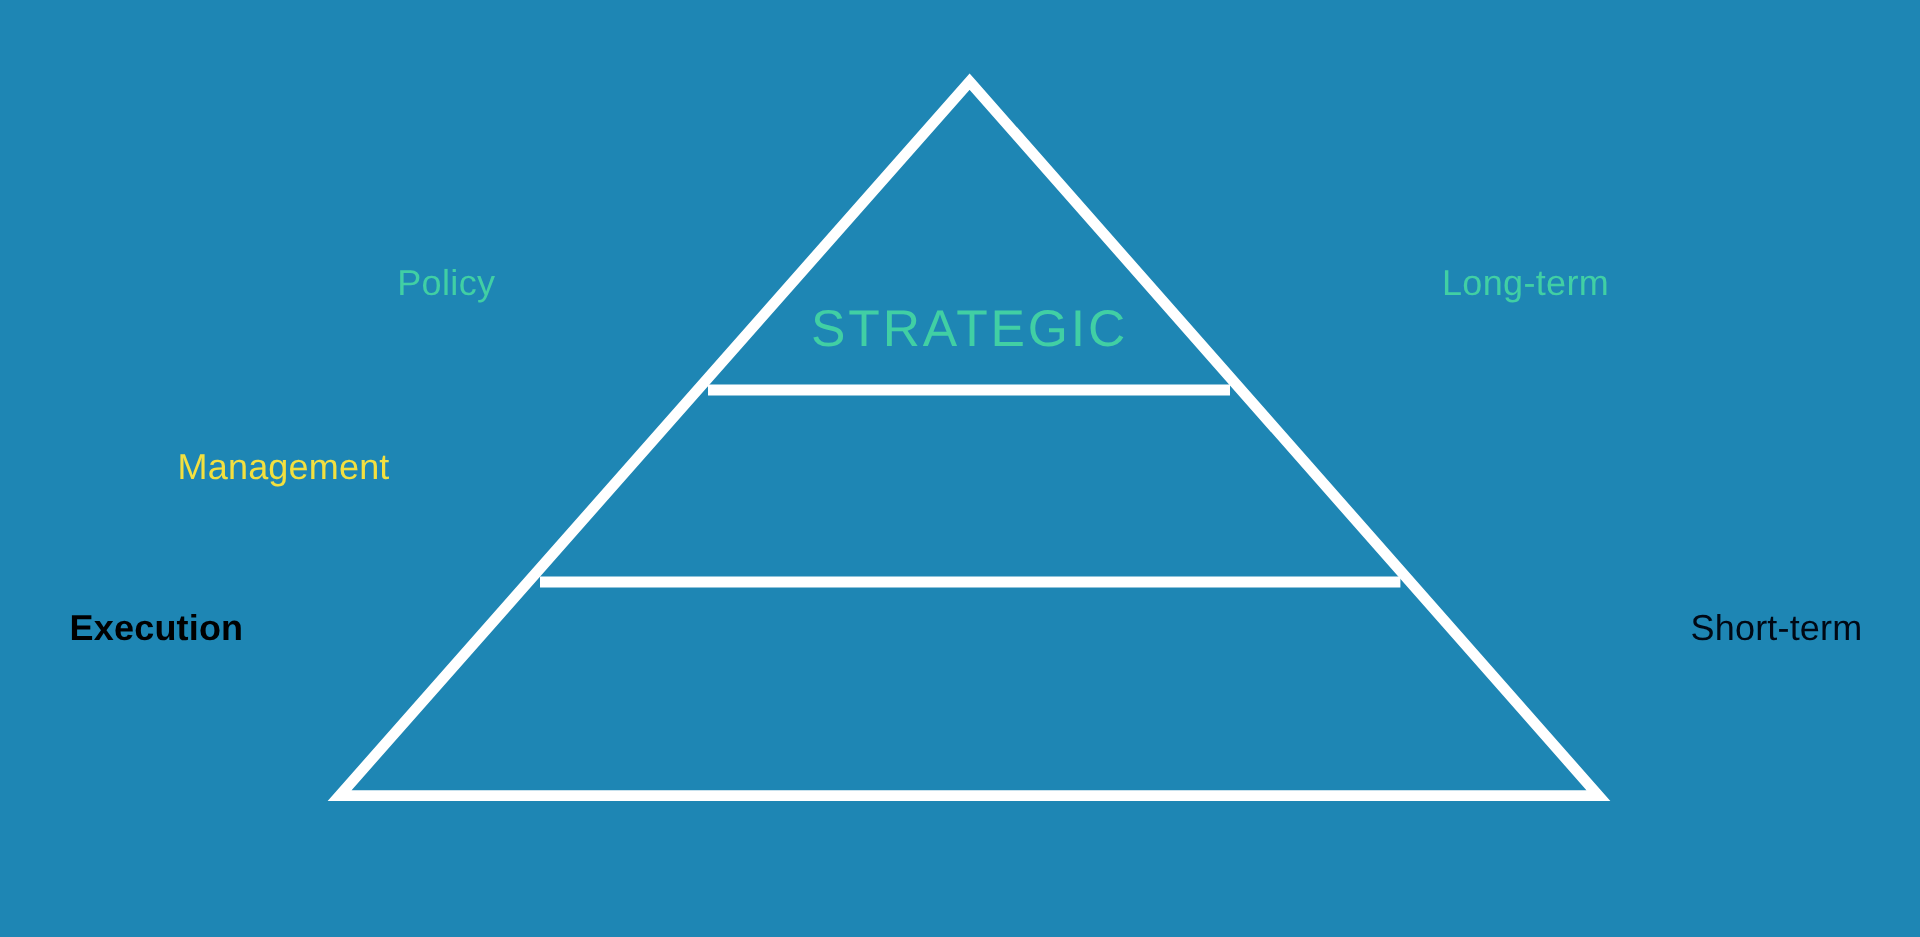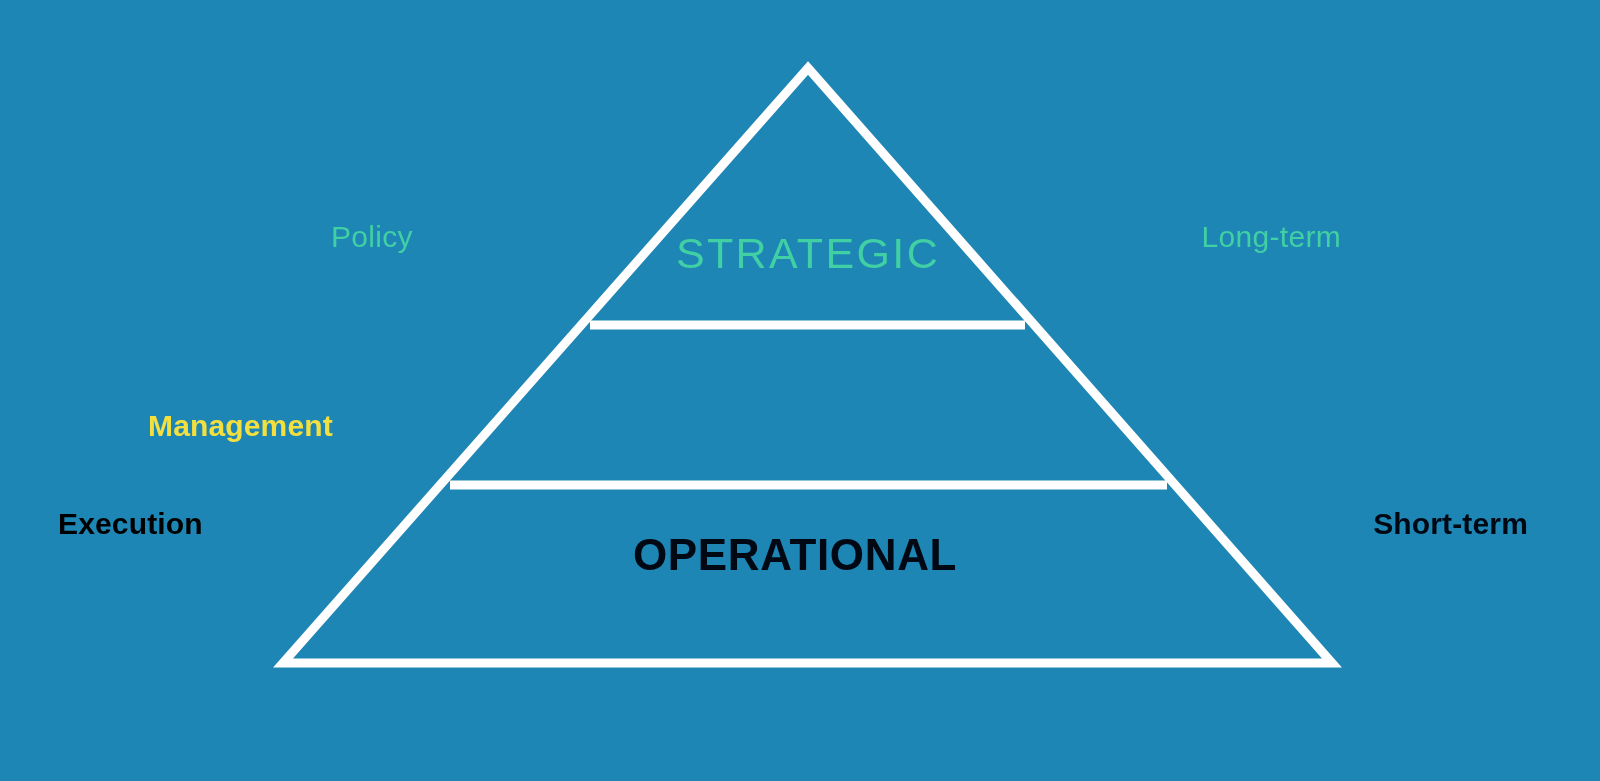--- a/index.html
+++ b/index.html
@@ -30,20 +30,21 @@
   .tier-label {
     position: absolute;
     white-space: nowrap;
     letter-spacing: 0.02em;
     line-height: 1;
   }
   
   .tier-label.center {
     transform: translate(-50%, -50%);
     text-align: right;
+    margin-top: 22px;
   }
   #label-strategic {
     left: 808px;
     top: 253px;
     font-size: 43px;
     font-weight: 400;
     color: #41cfa4;
     letter-spacing: 0.055em;
   }
   #label-tactical {
@@ -88,46 +89,45 @@
     top: 237px;
     font-size: 30px;
     font-weight: 400;
     color: #41cfa4;
     letter-spacing: 0.01em;
   }
   #label-management {
     left: 148px;
     top: 390px;
     font-size: 30px;
-    font-weight: 700;
+    font-weight: 400;
     color: #f3e03f;
     letter-spacing: 0.005em;
-    margin-top: 36px;
   }
   #label-medium-term {
     right: 160px;
     top: 390px;
     font-size: 30px;
     font-weight: 700;
     color: #f3e03f;
     letter-spacing: 0.005em;
   }
   #label-execution {
     left: 58px;
     top: 524px;
     font-size: 30px;
     font-weight: 700;
     color: #000000;
     letter-spacing: 0.005em;
   }
   #label-short-term {
-    right: 72px;
+    right: 48px;
     top: 524px;
     font-size: 30px;
-    font-weight: 700;
+    font-weight: 400;
     color: #000814;
     letter-spacing: 0.005em;
   }
 </style>
 </head>
 <body>
 
 <div id="diagram-root" style="background: rgb(30, 134, 180);">
 
   <svg id="pyramid-svg" viewBox="0 0 1600 781" xmlns="http://www.w3.org/2000/svg" aria-hidden="true">
@@ -135,21 +135,20 @@
     <polygon points="808,68 1332,663 283,663" fill="none" stroke="#ffffff" stroke-width="9" stroke-linejoin="miter" stroke-miterlimit="10"></polygon>
 
     <line x1="590" y1="325" x2="1025" y2="325" stroke="#ffffff" stroke-width="9" stroke-linecap="butt"></line>
 
     <line x1="450" y1="485" x2="1167" y2="485" stroke="#ffffff" stroke-width="9" stroke-linecap="butt"></line>
   </svg>
 
   <div class="tier-label center" id="label-strategic">STRATEGIC</div>
 
 
-  <div class="tier-label center" id="label-operational">OPERATIONAL</div>
 
   <div class="side-label left" id="label-policy">Policy</div>
 
   <div class="side-label left" id="label-management">Management</div>
 
   <div class="side-label left" id="label-execution">Execution</div>
 
   <div class="side-label right" id="label-long-term">Long-term</div>
 
 

